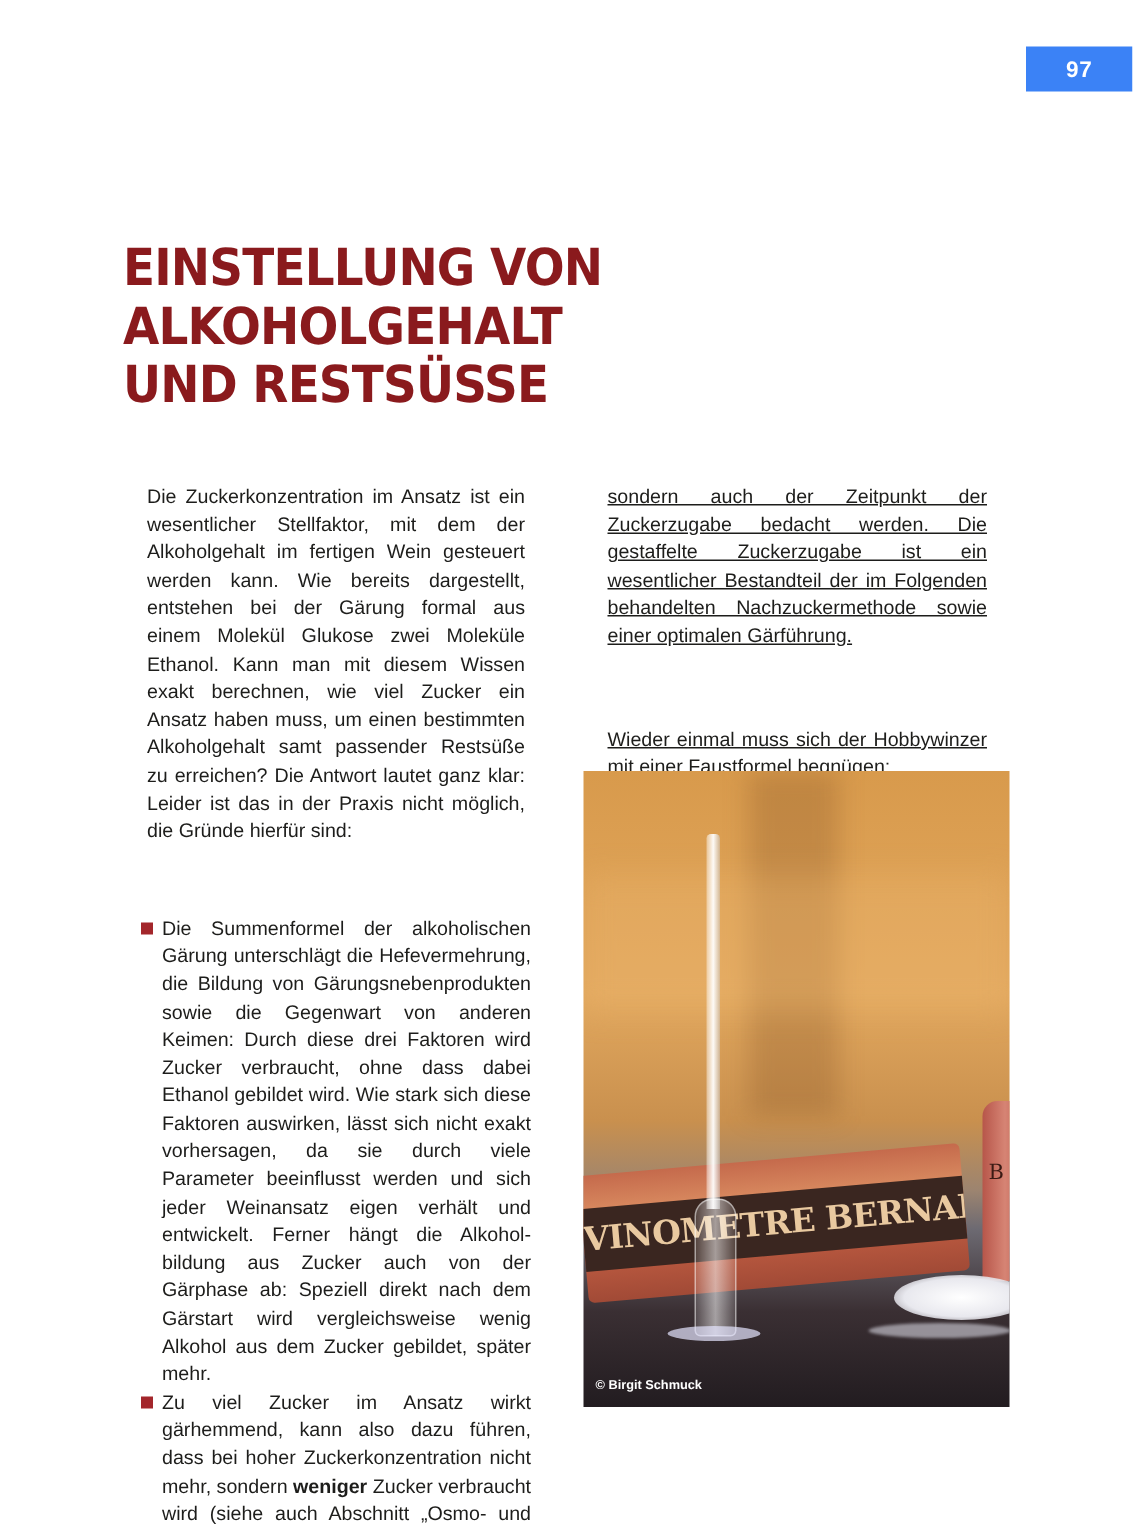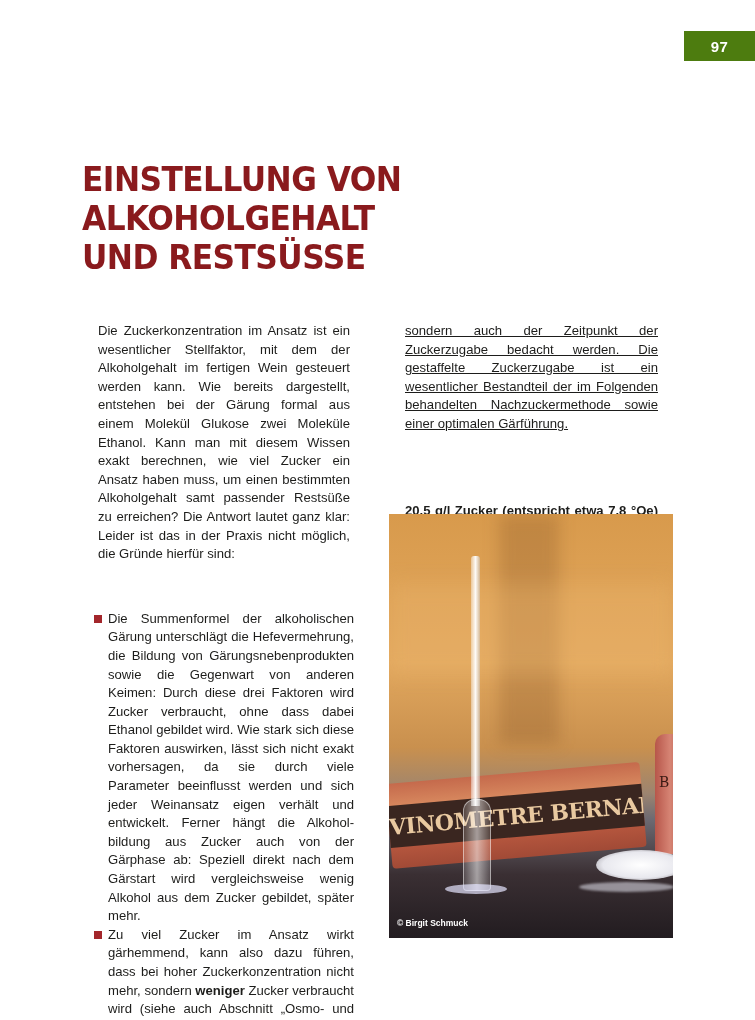--- a/index.html
+++ b/index.html
@@ -2,21 +2,21 @@
 <html><head>
 <meta charset="utf-8">
 <style>
   html, body { margin: 0; padding: 0; }
   body {
     width: 755px; height: 1020px; background: #ffffff; position: relative; overflow: hidden;
     font-family: "Liberation Sans", "DejaVu Sans", sans-serif; color: #1d1d1b;
   }
   .page-num {
     position: absolute; left: 684px; top: 31px; width: 71px; height: 30px;
-    background: #4d7c0f; color: #fff; font-weight: bold; font-size: 15px;
+    background: #3b82f6; color: #fff; font-weight: bold; font-size: 15px;
     display: flex; align-items: center; justify-content: center; letter-spacing: 0.5px;
   }
   .title {
     position: absolute; left: 82px; top: 160px; width: 360px;
     color: #8a1a1d; font-family: "DejaVu Sans", "Liberation Sans", sans-serif;
     font-weight: bold; font-size: 34px; line-height: 39px; letter-spacing: -0.6px;
     transform: scaleX(0.92); transform-origin: left top; margin: 0;
   }
   .col {
     position: absolute; font-size: 13.1px; line-height: 18.6px; text-align: justify;
@@ -93,20 +93,21 @@
   <div class="gap"></div>
   <ul class="bullets">
     <li><span>Die Summenformel der alkoholischen Gärung unterschlägt die Hefevermehrung, die Bildung von Gärungsnebenprodukten sowie die Gegenwart von anderen Keimen: Durch diese drei Faktoren wird Zucker ver­braucht, ohne dass dabei Ethanol gebildet wird. Wie stark sich diese Faktoren auswir­ken, lässt sich nicht exakt vorhersagen, da sie durch viele Parameter beeinflusst wer­den und sich jeder Weinansatz eigen verhält und entwickelt. Ferner hängt die Alkohol­bildung aus Zucker auch von der Gärphase ab: Speziell direkt nach dem Gärstart wird vergleichsweise wenig Alkohol aus dem Zu­cker gebildet, später mehr.</span></li>
     <li><span>Zu viel Zucker im Ansatz wirkt gärhemmend, kann also dazu führen, dass bei hoher Zucker­konzentration nicht mehr, sondern </span><span class="bold">weniger</span><span> Zucker verbraucht wird (siehe auch Ab­schnitt „Osmo- und Zuckertoleranz“, S. 116). Enthält der Ansatz zu viel Zucker, so ist das Resultat also ein pappsüßer Wein mit wenig Alkohol. Bei der Zugabe von Zucker muss daher nicht nur die Gesamtzuckermenge,</span></li>
   </ul>
 </div>
 
 <div class="col col-right">
   <p>sondern auch der Zeitpunkt der Zuckerzuga­be bedacht werden. Die gestaffelte Zucker­zugabe ist ein wesentlicher Bestandteil der im Folgenden behandelten Nachzuckerme­thode sowie einer optimalen Gärführung.</p>
   <div class="gap"></div>
+  <p>Wieder einmal muss sich der Hobbywinzer mit einer Faustformel begnügen:</p>
   <div class="gap"></div>
   <p class="bold">20,5 g/l Zucker (entspricht etwa 7,8 °Oe) er­geben 1 % Vol. Alkohol</p>
 </div>
 
 <div class="photo">
   <div class="blur1"></div>
   <div class="blur2"></div>
   <div class="tube-box">
     <div class="label-band"><span>VINOMETRE BERNADOT</span></div>
   </div>

